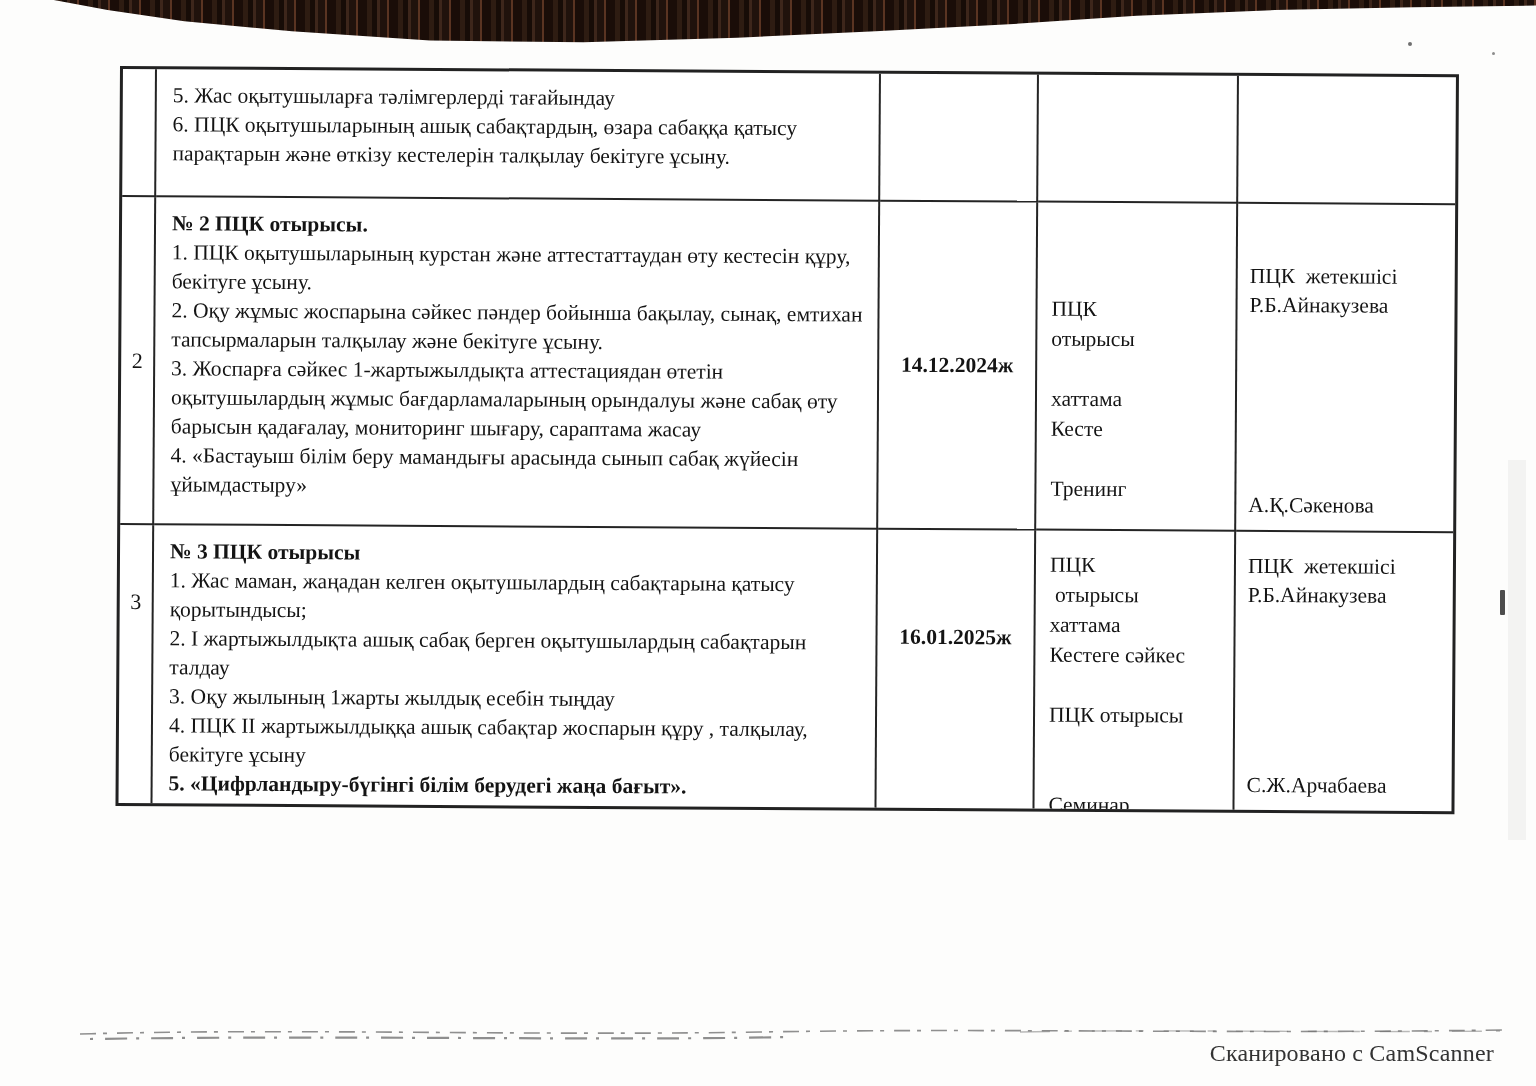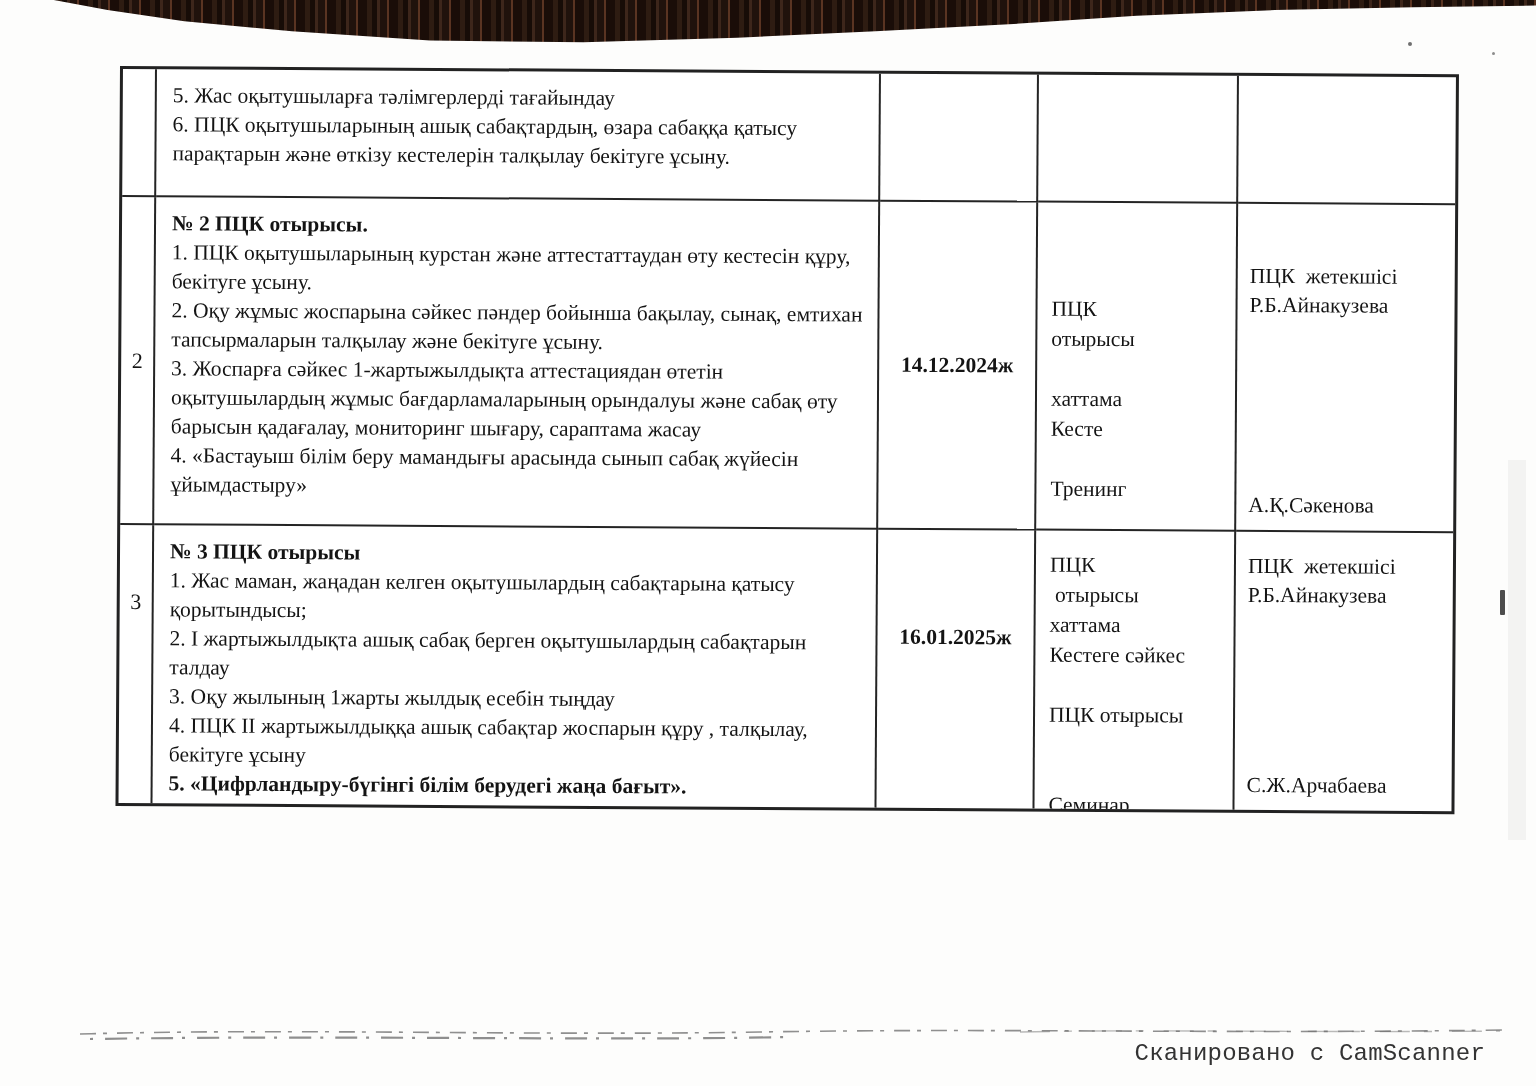--- a/index.html
+++ b/index.html
@@ -76,22 +76,22 @@
   .fmt-line { min-height: 30px; white-space: pre-wrap; }
 
   .resp-cell { display: flex; flex-direction: column; justify-content: space-between;
                padding: 0 6px 10px 12px; }
   .resp-cell.row-2 { padding-top: 58px; }
   .resp-cell.row-3 { padding-top: 20px; }
   .resp-line { white-space: pre-wrap; }
 
   
   .cam-footer {
-    position: absolute; right: 51px; top: 1040px;
-    font-family: Liberation Mono, monospace;
+    position: absolute; right: 42px; top: 1040px;
+    font-family: Liberation Serif, serif;
     font-size: 24px; color: #333;
     letter-spacing: 0.2px;
   }
 </style>
 </head>
 <body>
 
 <div class="scan-top-strip"></div>
 <div class="speck speck-1"></div>
 <div class="speck speck-2"></div>

